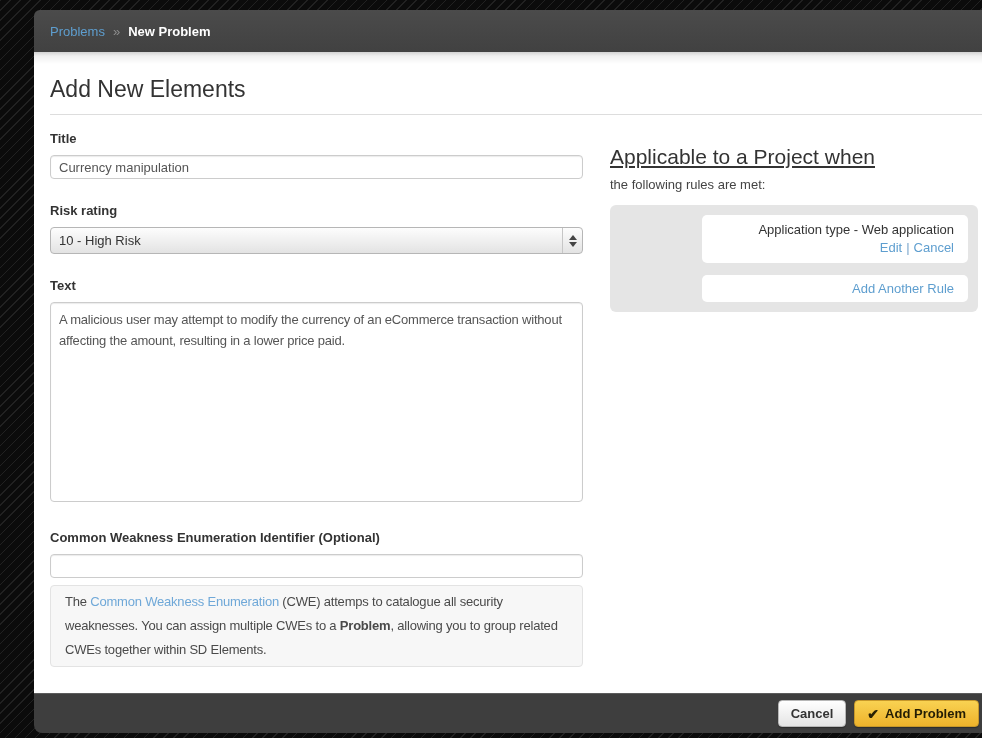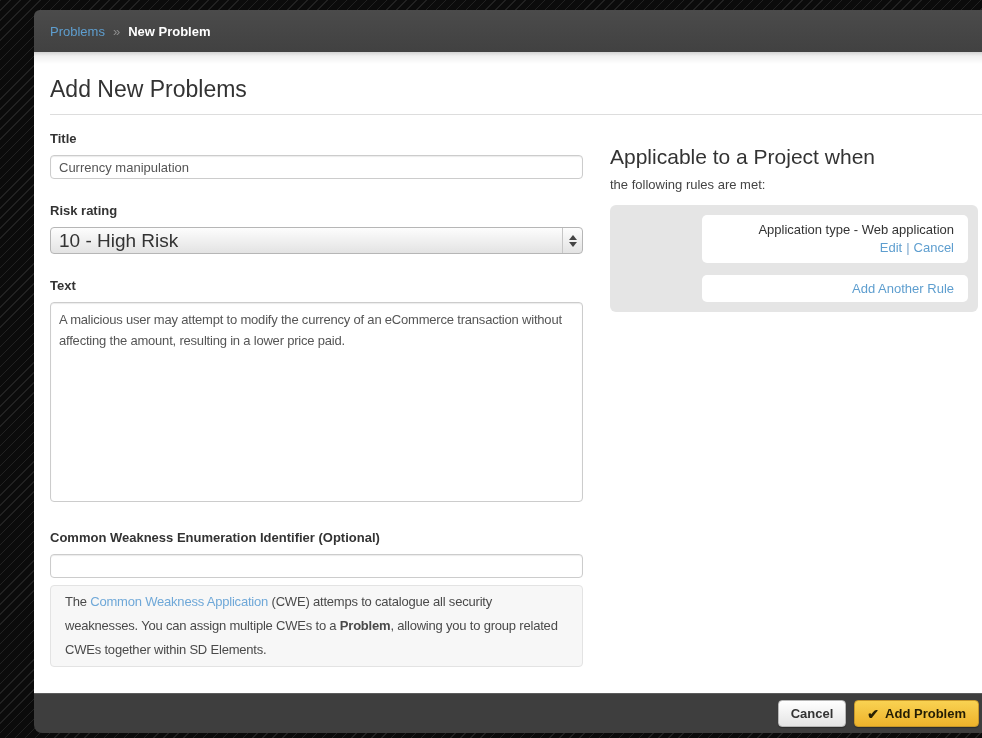--- a/index.html
+++ b/index.html
@@ -78,21 +78,21 @@
     border-radius: 4px;
     background: linear-gradient(180deg, #fdfdfd, #e3e3e3);
     display: flex;
     align-items: center;
     cursor: pointer;
     overflow: hidden;
   }
   .select-value {
     flex: 1;
     padding-left: 8px;
-    font-size: 19px;
+    font-size: 13px;
     color: #333333;
   }
   .select-arrows {
     width: 20px;
     align-self: stretch;
     border-left: 1px solid #c6c6c6;
     display: flex;
     flex-direction: column;
     align-items: center;
     justify-content: center;
@@ -127,20 +127,21 @@
     color: #4a4a4a;
   }
   .help-link { color: #6fa8d8; text-decoration: none; cursor: pointer; }
   .help-bold { font-weight: bold; }
   
   .rules-heading {
     font-size: 21px;
     font-weight: 400;
     color: #333333;
     line-height: 24px;
+    text-decoration: underline;
   }
   .rules-subheading {
     font-size: 13px;
     color: #444444;
     line-height: 16px;
     margin-top: 8px;
   }
   .rules-panel {
     margin-top: 12px;
     background: #e5e5e5;
@@ -210,21 +211,21 @@
 
 <div class="app">
 
   <div class="topbar">
     <a class="crumb-link">Problems</a>
     <span class="crumb-sep">»</span>
     <span class="crumb-current">New Problem</span>
   </div>
 
   <div class="content">
-    <h1 class="page-heading">Add New Problems</h1>
+    <h1 class="page-heading">Add New Elements</h1>
     <hr class="heading-divider">
 
     <div class="columns">
       <div class="left-col">
 
         <div class="field">
           <label class="field-label">Title</label>
           <input class="text-input" type="text" value="Currency manipulation" style="">
         </div>
 
@@ -241,21 +242,21 @@
 
         <div class="field">
           <label class="field-label">Text</label>
           <textarea class="textarea-input" style="">A malicious user may attempt to modify the currency of an eCommerce transaction without affecting the amount, resulting in a lower price paid.</textarea>
         </div>
 
         <div class="field">
           <label class="field-label">Common Weakness Enumeration Identifier (Optional)</label>
           <input class="text-input" type="text" value="" style="">
           <div class="help-box">
-            <span>The </span><a class="help-link">Common Weakness Application</a><span> (CWE) attemps to catalogue all security weaknesses. You can assign multiple CWEs to a </span><span class="help-bold">Problem</span><span>, allowing you to group related CWEs together within SD Elements.</span>
+            <span>The </span><a class="help-link">Common Weakness Enumeration</a><span> (CWE) attemps to catalogue all security weaknesses. You can assign multiple CWEs to a </span><span class="help-bold">Problem</span><span>, allowing you to group related CWEs together within SD Elements.</span>
           </div>
         </div>
 
       </div>
 
       <div class="right-col">
         <h2 class="rules-heading">Applicable to a Project when</h2>
         <div class="rules-subheading">the following rules are met:</div>
 
         <div class="rules-panel">

